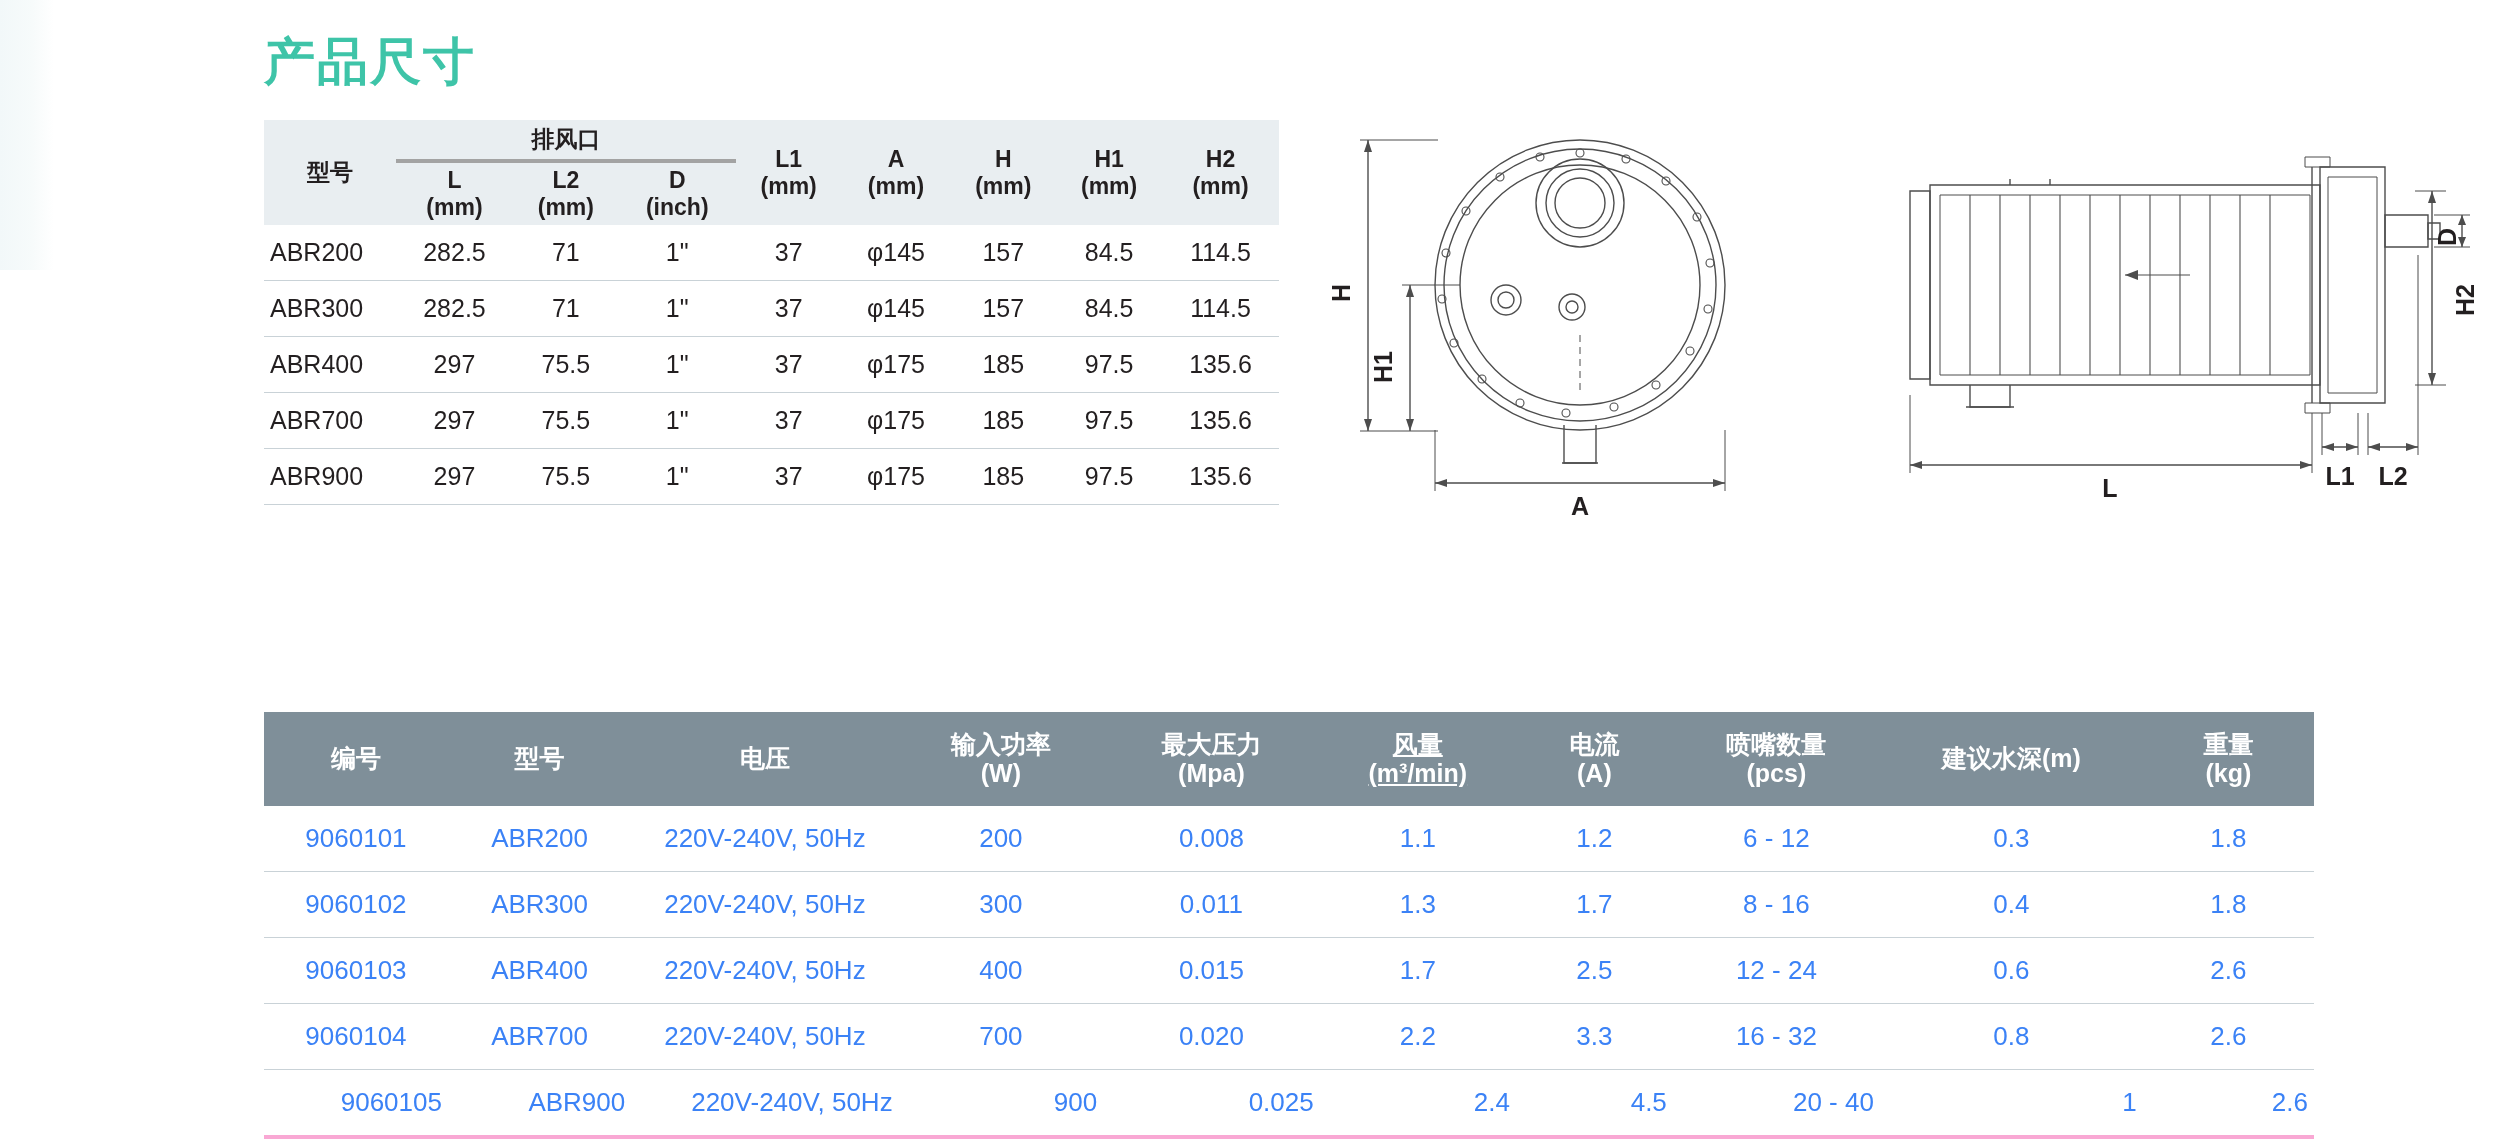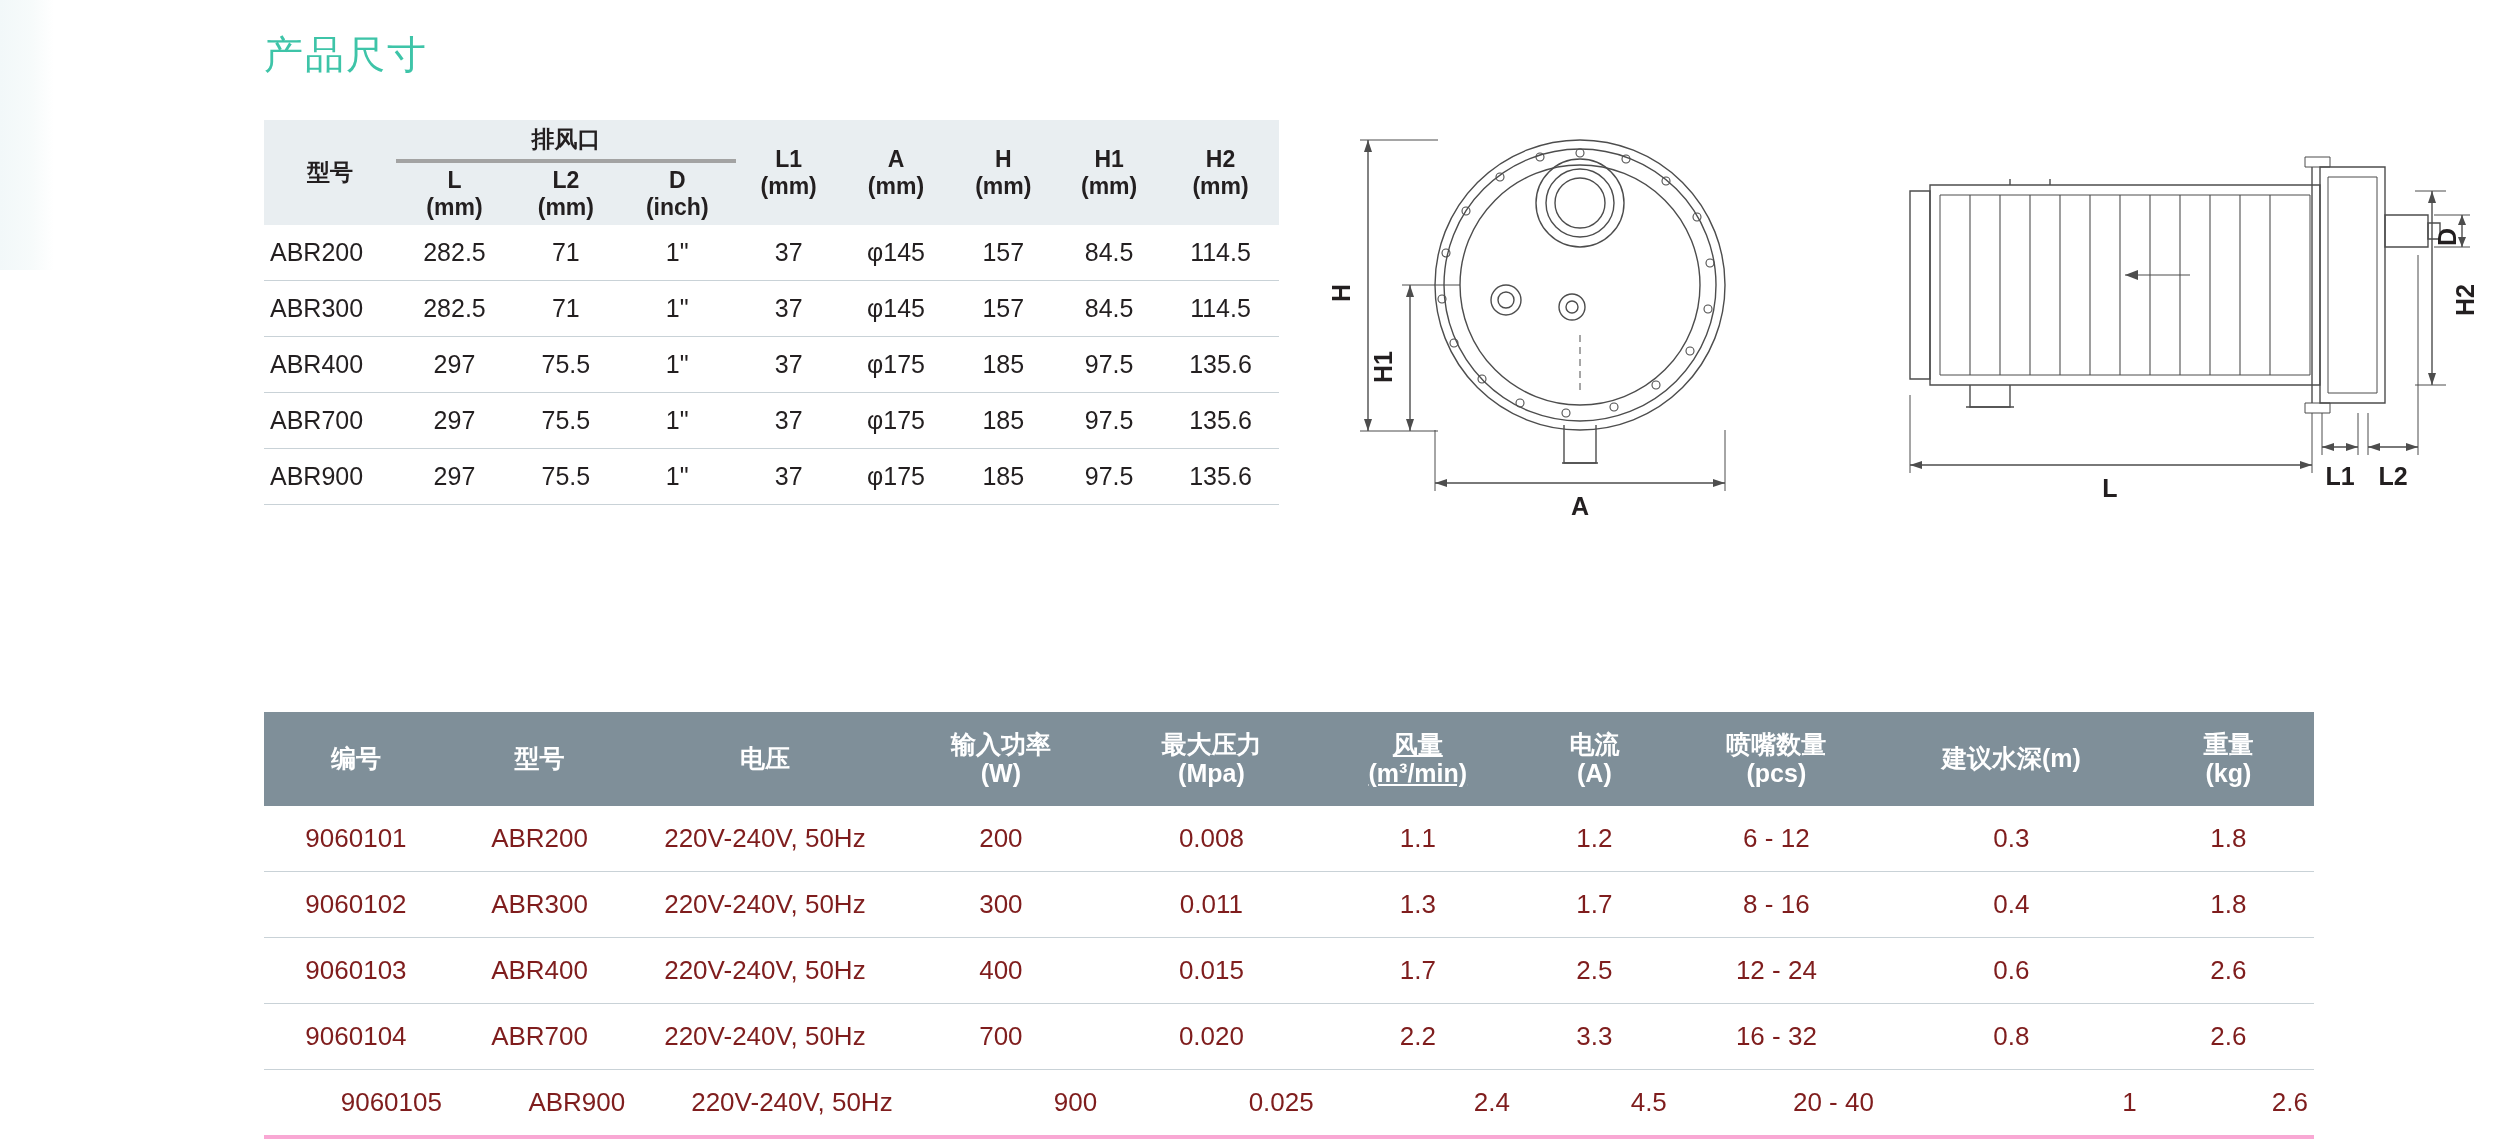--- a/index.html
+++ b/index.html
@@ -20,22 +20,22 @@
     position: absolute;
     left: 0; top: 0;
     width: 54px; height: 270px;
     background: linear-gradient(to right, #f2f8f9 0%, #f7fbfb 60%, #ffffff 100%);
   }
 
   .page-title {
     position: absolute;
     left: 264px;
     top: 28px;
-    font-size: 39px;
-    font-weight: normal;
+    font-size: 51px;
+    font-weight: bold;
     color: #3ec4a8;
     letter-spacing: 2px;
   }
 
   
   .dim-table-wrap {
     position: absolute;
     left: 264px;
     top: 120px;
     width: 1015px;
@@ -104,21 +104,21 @@
     line-height: 1.15;
   }
   table.spec thead th .sub {
     display: block;
   }
   table.spec tbody td {
     font-size: 26px;
     text-align: center;
     padding: 17px 6px;
     border-bottom: 1px solid #c9d2d7;
-    color: #7f1d1d;
+    color: #3b82f6;
   }
   table.spec tbody tr:last-child td {
     border-bottom: 7px solid #f9a8d4;
     text-align: right;
   }
   .col-id { width: 185px; }
   .col-model { width: 185px; }
   .col-volt { width: 290px; }
   .col-power { width: 220px; }
   .col-press { width: 230px; }

